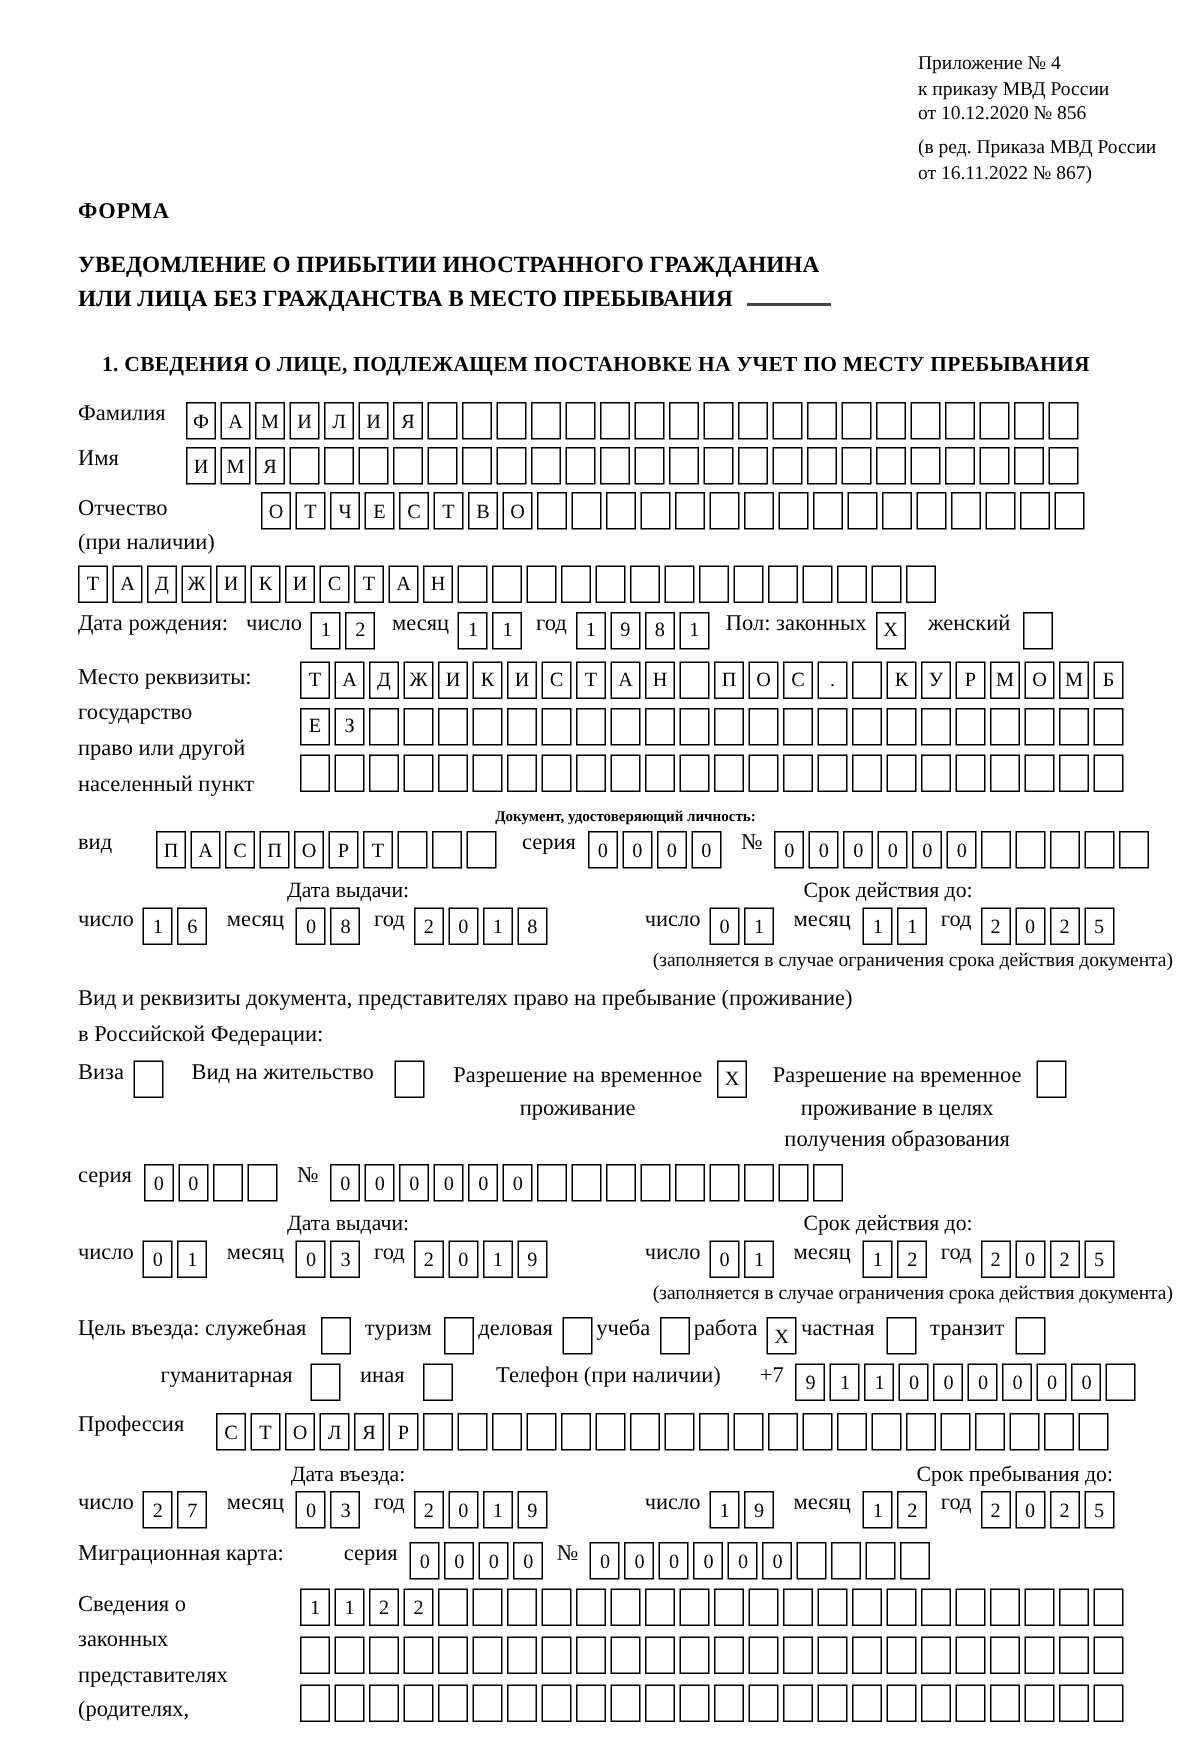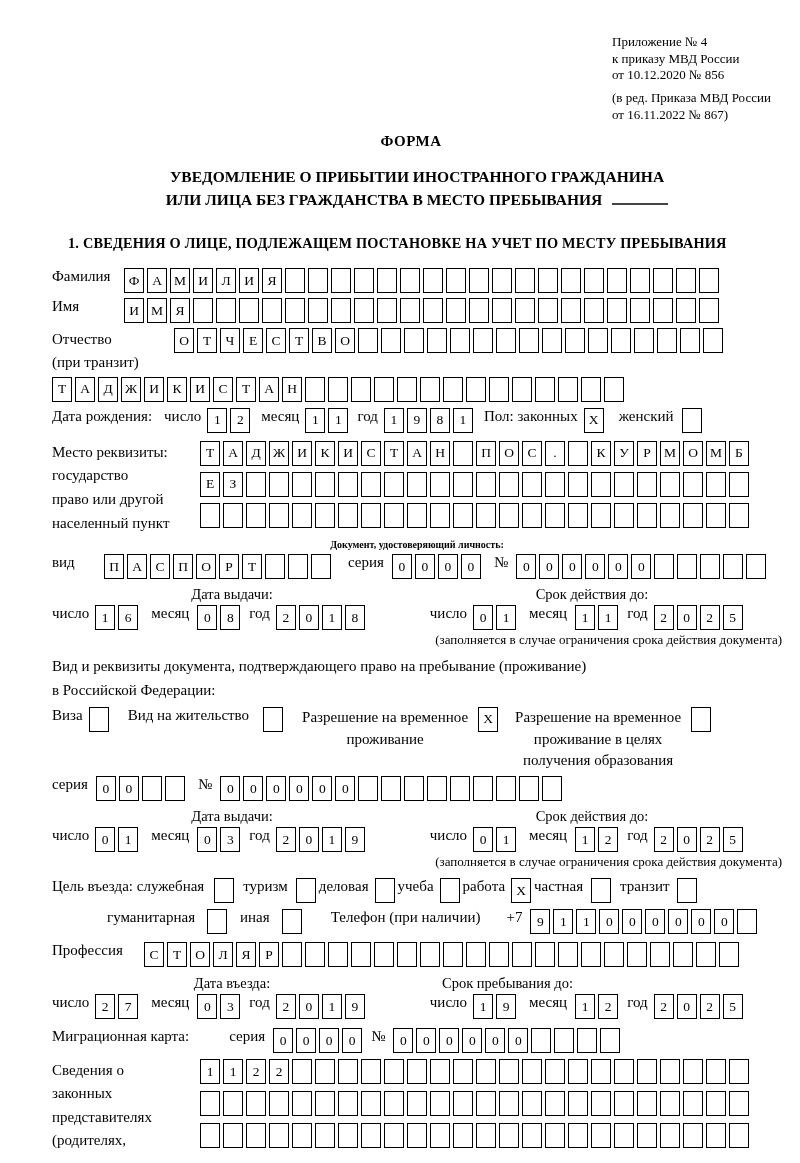--- a/index.html
+++ b/index.html
@@ -4,22 +4,22 @@
 <style>
   html,body{margin:0;padding:0;background:#fff;}
   .page{
     width:800px;min-height:1163px;box-sizing:border-box;
     padding:34px 18px 16px 52px;
     font-family:"Liberation Serif", serif;
     font-size:15px;color:#000;background:#fff;
   }
   .appendix{margin-left:560px;font-size:13px;line-height:1.28;}
   .appendix .amend{margin-top:6px;}
-  .forma{text-align:center;font-weight:bold;font-size:15px;margin-top:10px;padding-right:12px;letter-spacing:.5px;}
-  .title{text-align:center;font-weight:bold;font-size:15.5px;line-height:1.45;margin-top:16px;}
+  .forma{text-align:left;font-weight:bold;font-size:15px;margin-top:10px;padding-right:12px;letter-spacing:.5px;}
+  .title{font-weight:bold;font-size:15.5px;line-height:1.45;margin-top:16px;}
   .uline{display:inline-block;width:56px;border-bottom:2px solid #444;height:1px;margin-left:10px;vertical-align:baseline;}
   .section{font-weight:bold;font-size:14.3px;margin-top:24px;letter-spacing:.2px;margin-left:16px;}
   .frow{display:flex;}
   .frow.top{align-items:flex-start;}
   .lbl{flex:0 0 auto;}
   .cells{display:flex;flex:0 0 auto;}
   .cell{
     flex:0 0 auto;width:20px;height:25px;border:1.6px solid #000;
     margin-right:3px;display:flex;align-items:center;justify-content:center;
     font-size:13.5px;box-sizing:border-box;background:#fff;
@@ -114,21 +114,21 @@
         <span class="cell"></span>
         <span class="cell"></span>
         <span class="cell"></span>
         <span class="cell"></span>
       </span>
   </div>
 
   <div class="frow top" style="margin-top:5px">
     <div class="lbl" style="width:122px;line-height:1.55">
       <div>Отчество</div>
-      <div>(при транзит)</div>
+      <div>(при наличии)</div>
     </div>
     <span class="cells">
         <span class="cell">О</span>
         <span class="cell">Т</span>
         <span class="cell">Ч</span>
         <span class="cell">Е</span>
         <span class="cell">С</span>
         <span class="cell">Т</span>
         <span class="cell">В</span>
         <span class="cell">О</span>
@@ -374,21 +374,21 @@
     <span class="cells">
         <span class="cell">2</span>
         <span class="cell">0</span>
         <span class="cell">2</span>
         <span class="cell">5</span>
       </span>
   </div>
   <div class="note">(заполняется в случае ограничения срока действия документа)</div>
 
   <div style="margin-top:7px;line-height:1.55">
-    <div>Вид и реквизиты документа, подтверждающего право на пребывание (проживание)</div>
+    <div>Вид и реквизиты документа, представителях право на пребывание (проживание)</div>
     <div>в Российской Федерации:</div>
   </div>
 
   <div class="frow top" style="margin-top:5px">
     <span>Виза</span>
     <span class="cells ml6">
         <span class="cell"></span>
       </span>
     <span class="ml16">Вид на жительство</span>
     <span class="cells ml14">
@@ -564,21 +564,21 @@
         <span class="cell"></span>
         <span class="cell"></span>
         <span class="cell"></span>
         <span class="cell"></span>
         <span class="cell"></span>
       </span>
   </div>
 
   <div class="dh" style="margin-top:8px">
     <span style="width:300px;text-align:center;margin-left:30px">Дата въезда:</span>
-    <span style="width:300px;text-align:left;margin-left:60px">Срок пребывания до:</span>
+    <span style="width:300px;text-align:right;margin-left:60px">Срок пребывания до:</span>
   </div>
   <div class="frow" style="margin-top:2px">
     <span class="mr6">число</span>
     <span class="cells">
         <span class="cell">2</span>
         <span class="cell">7</span>
       </span>
     <span class="ml10 mr8">месяц</span>
     <span class="cells">
         <span class="cell">0</span>

